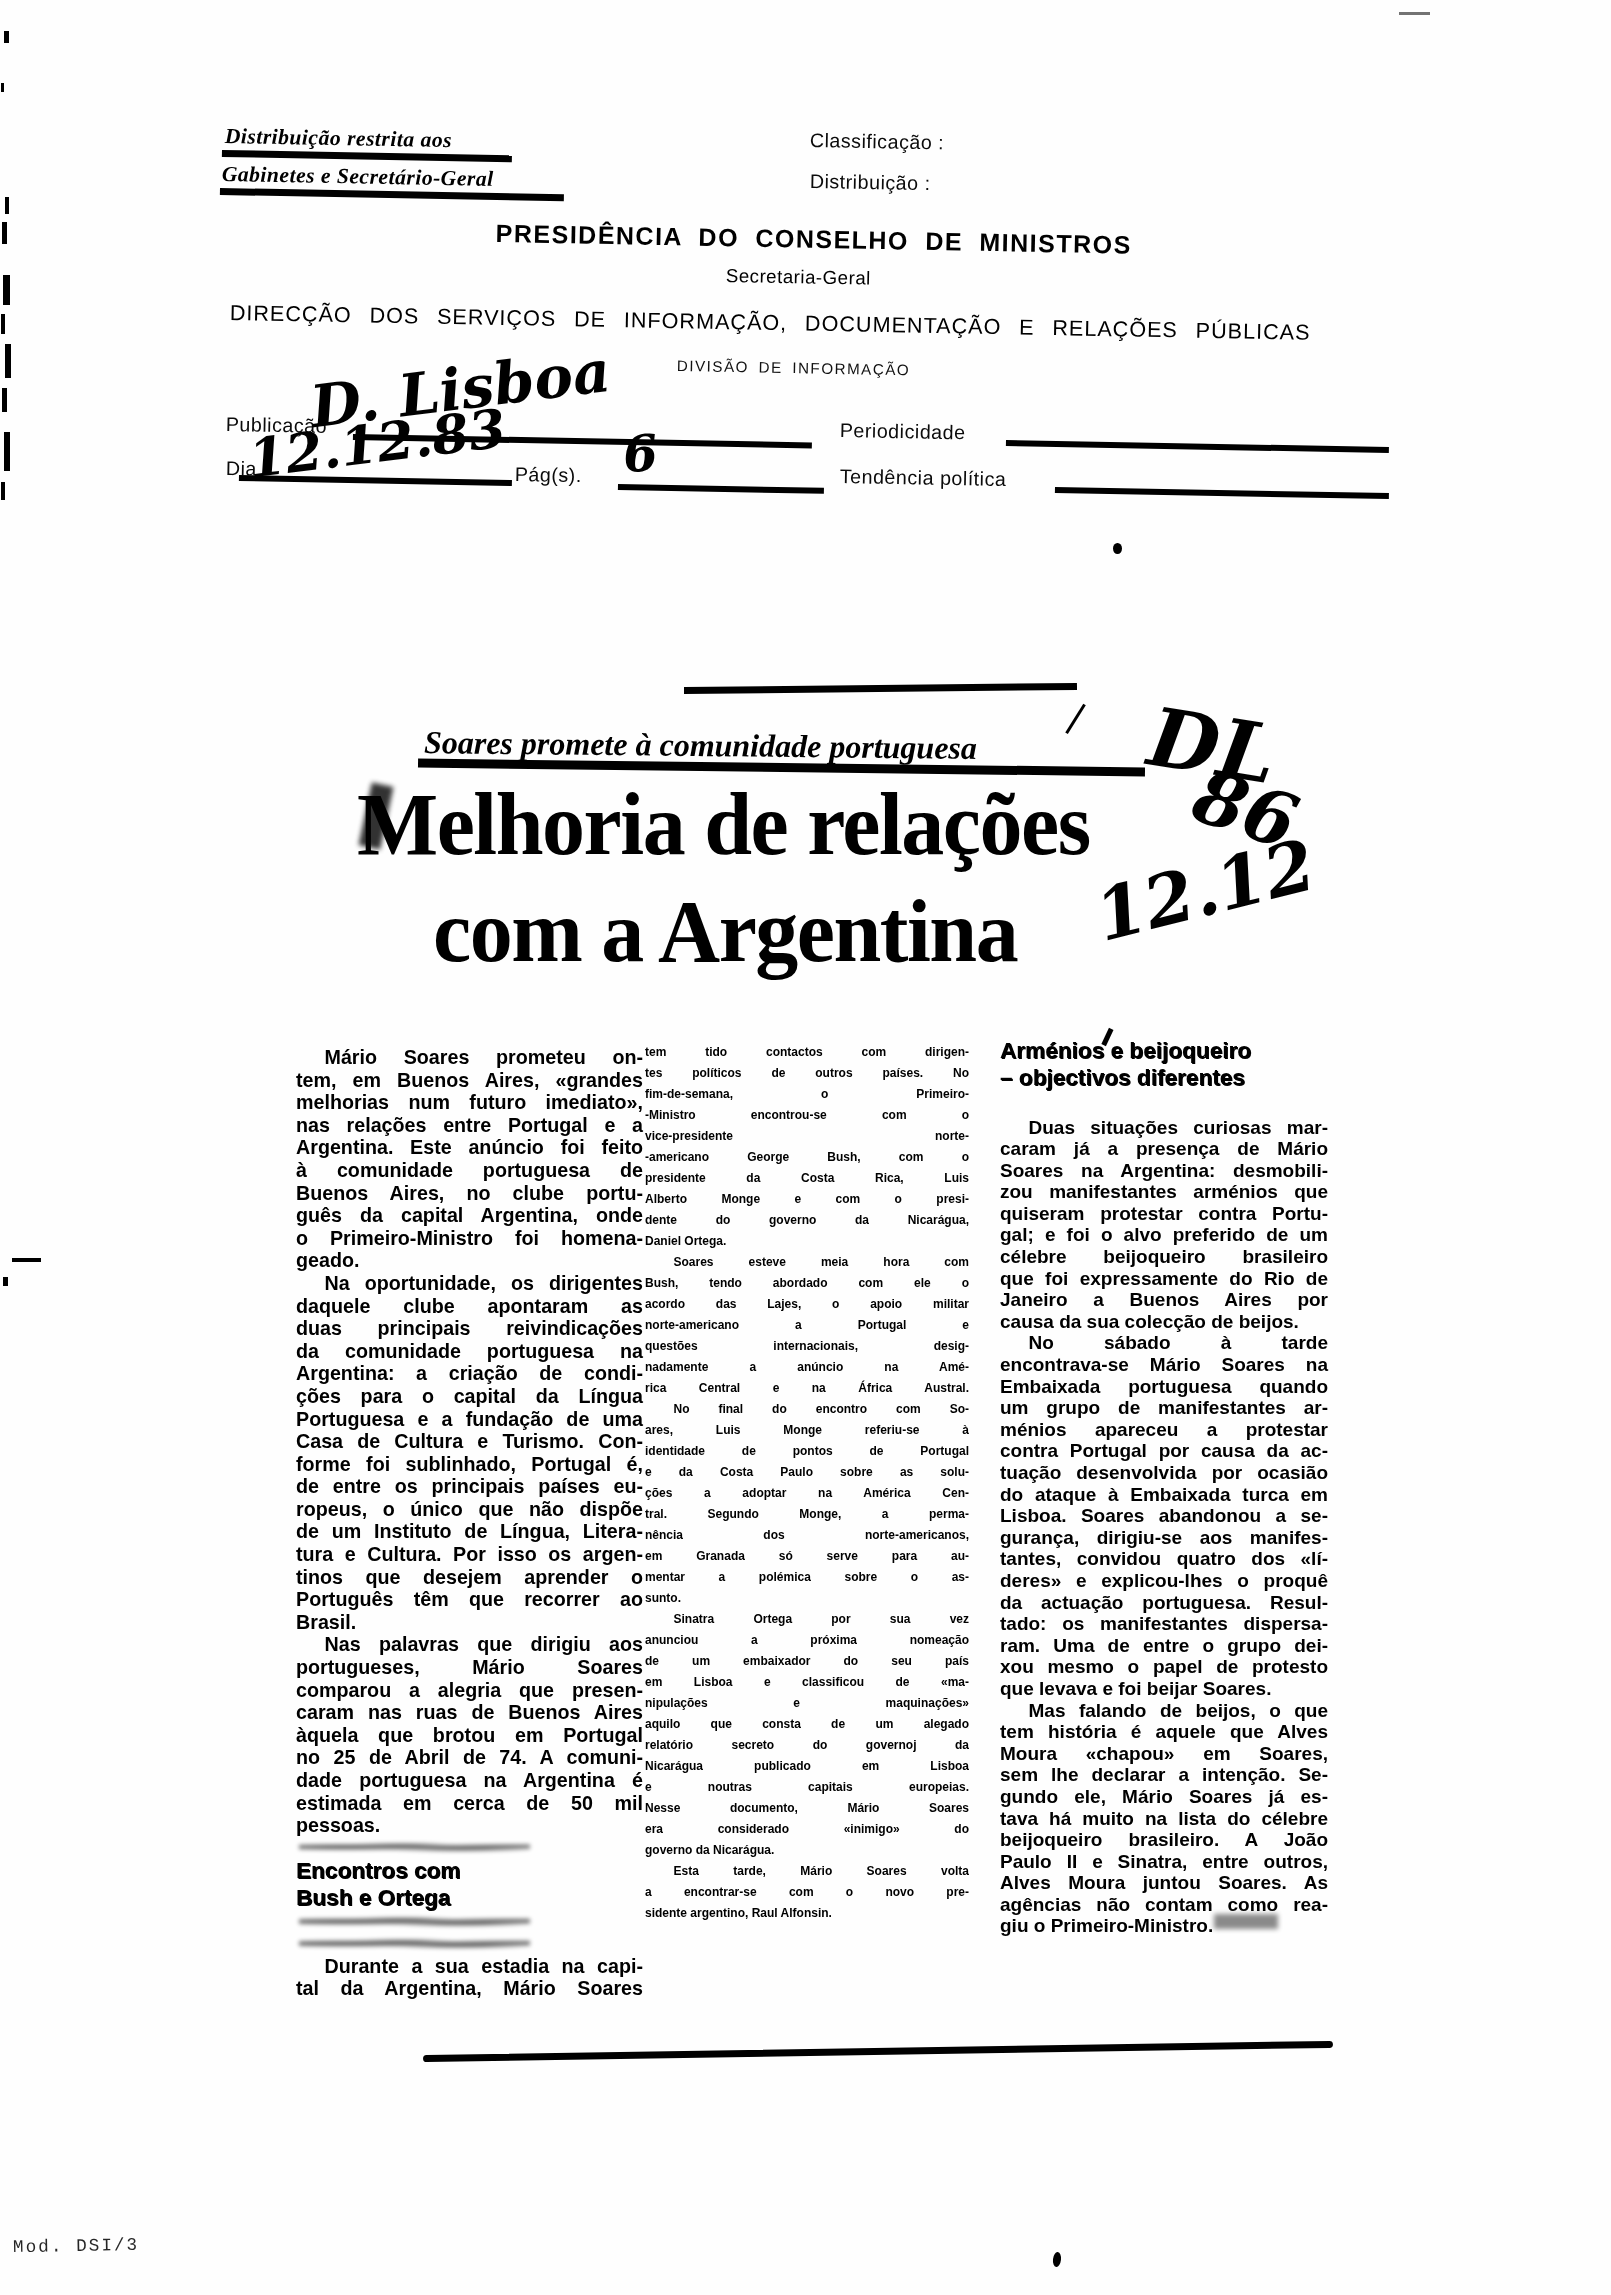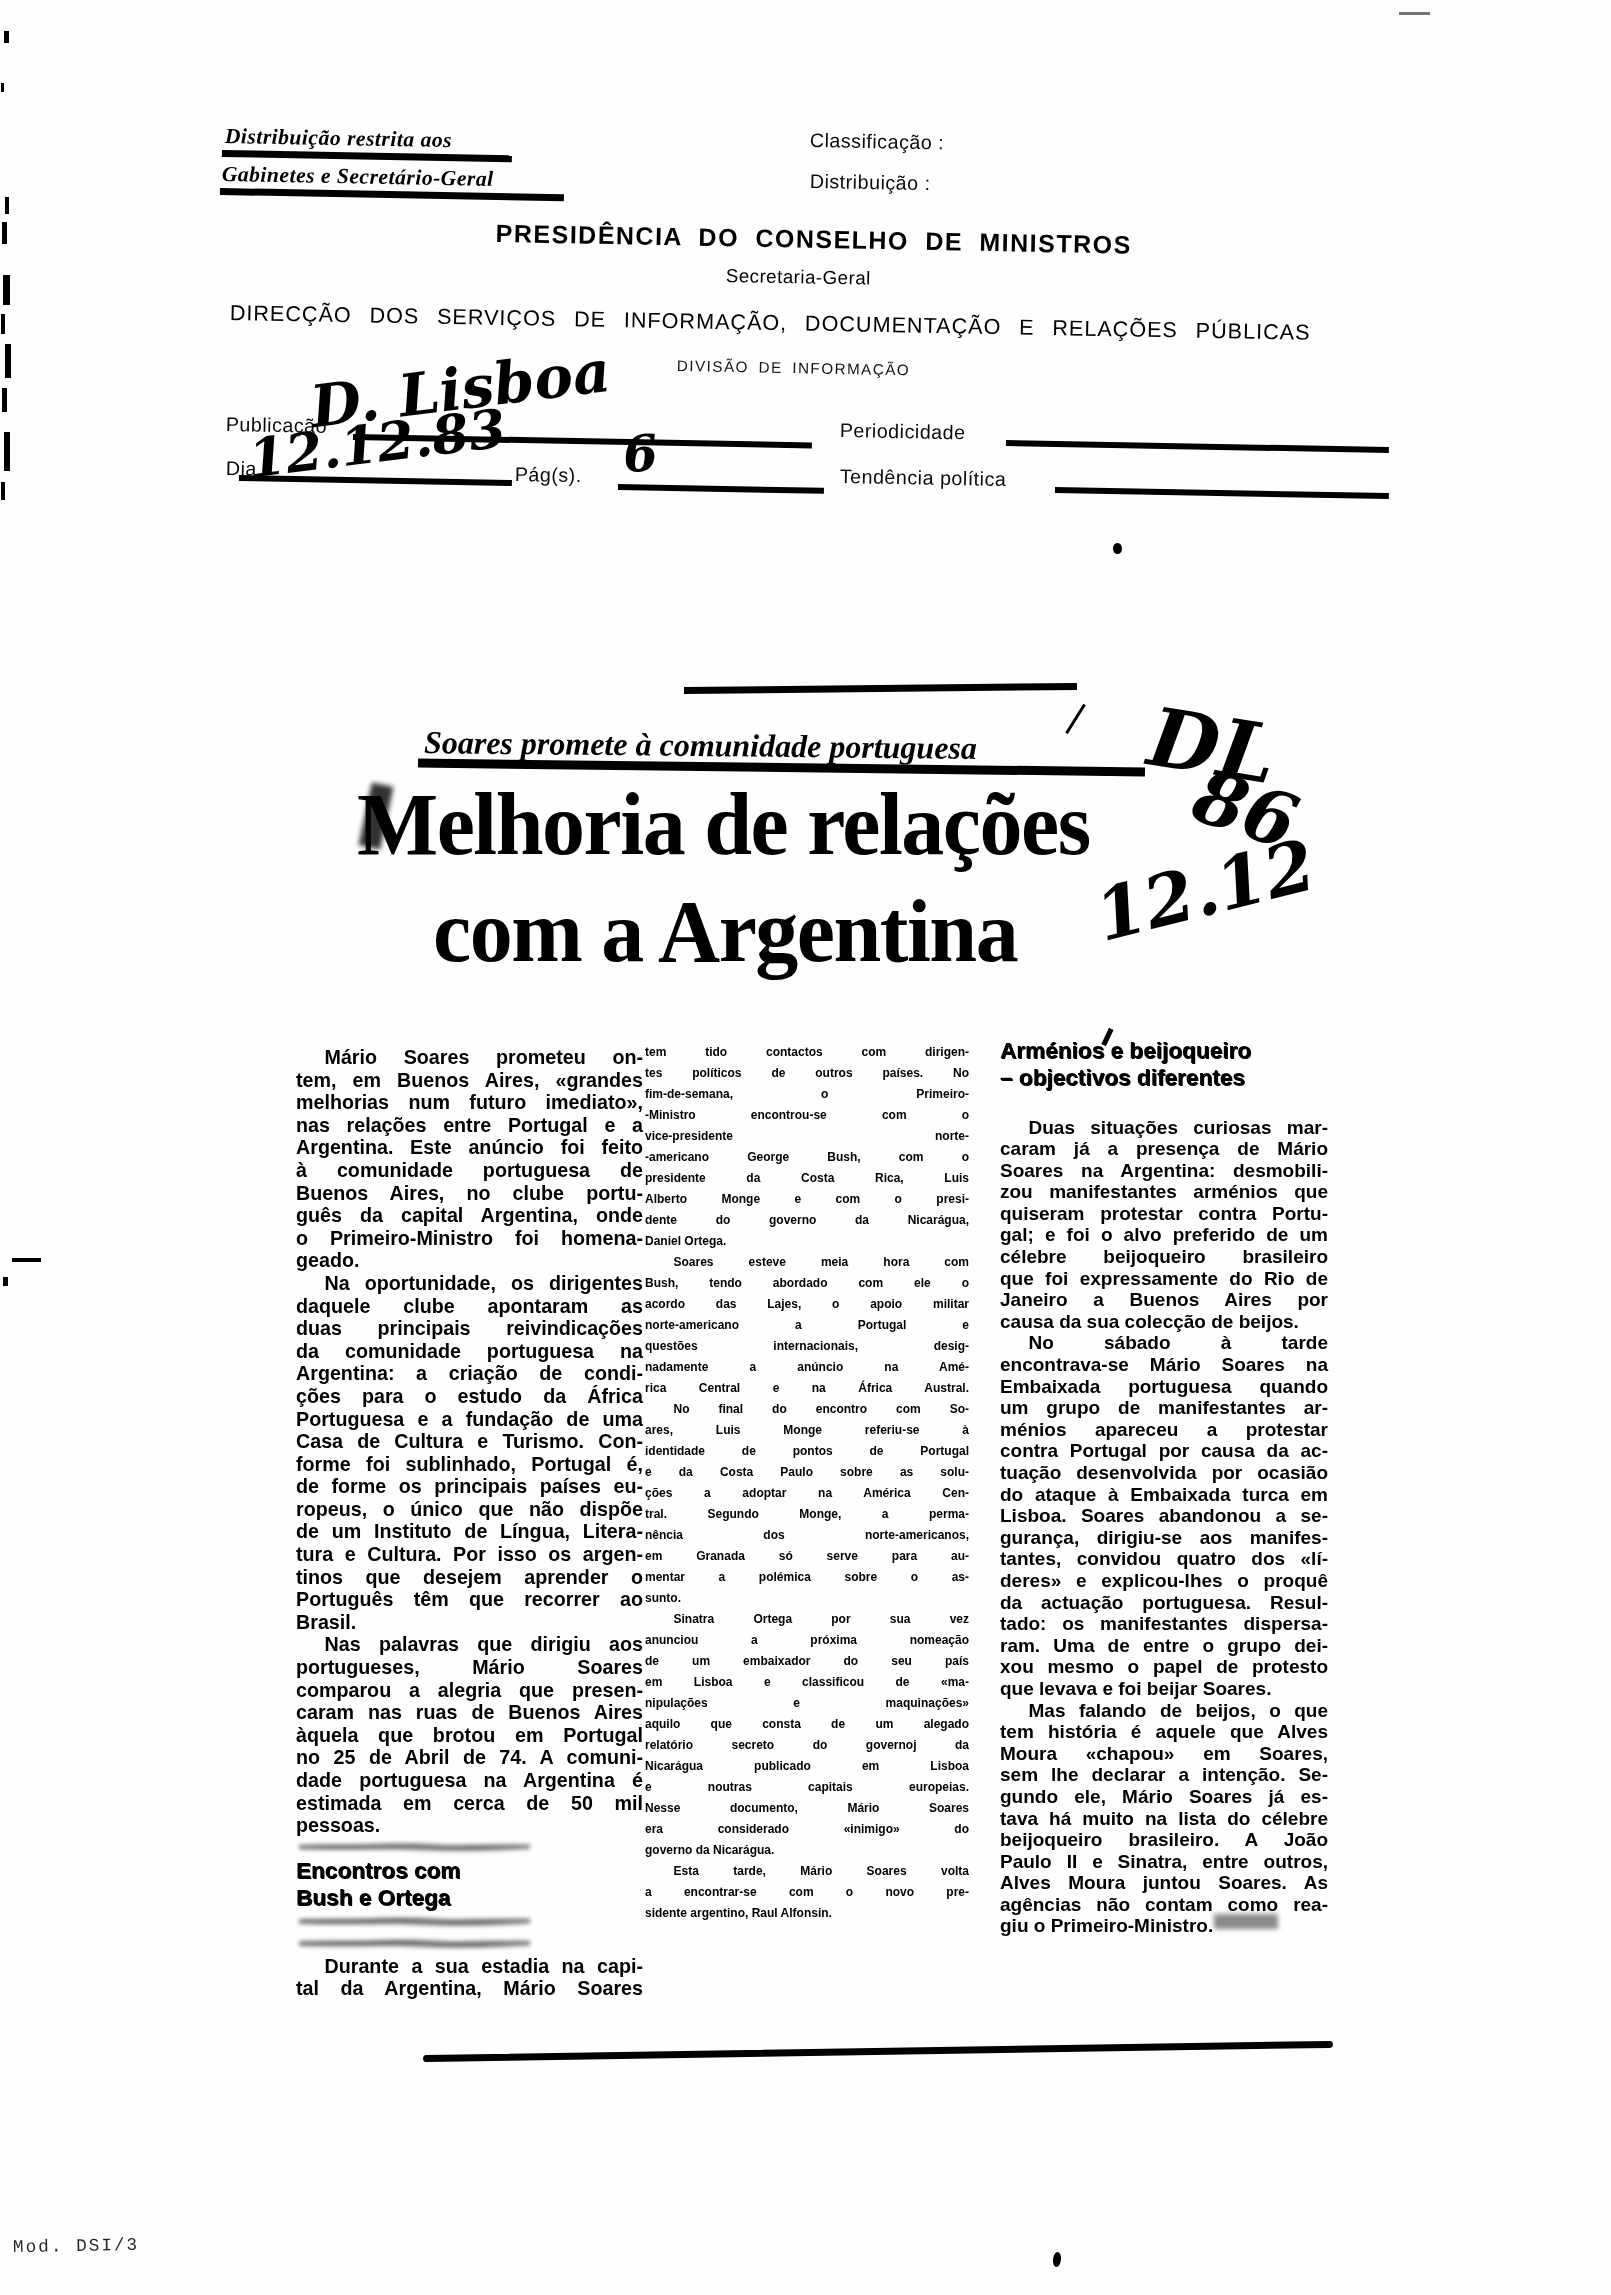--- a/index.html
+++ b/index.html
@@ -123,25 +123,25 @@
     <div class="ln">à comunidade portuguesa de</div>
     <div class="ln">Buenos Aires, no clube portu-</div>
     <div class="ln">guês da capital Argentina, onde</div>
     <div class="ln">o Primeiro-Ministro foi homena-</div>
     <div class="ln end">geado.</div>
     <div class="ln first">Na oportunidade, os dirigentes</div>
     <div class="ln">daquele clube apontaram as</div>
     <div class="ln">duas principais reivindicações</div>
     <div class="ln">da comunidade portuguesa na</div>
     <div class="ln">Argentina: a criação de condi-</div>
-    <div class="ln">ções para o estudo da África</div>
+    <div class="ln">ções para o capital da Língua</div>
     <div class="ln">Portuguesa e a fundação de uma</div>
     <div class="ln">Casa de Cultura e Turismo. Con-</div>
     <div class="ln">forme foi sublinhado, Portugal é,</div>
-    <div class="ln">de forme os principais países eu-</div>
+    <div class="ln">de entre os principais países eu-</div>
     <div class="ln">ropeus, o único que não dispõe</div>
     <div class="ln">de um Instituto de Língua, Litera-</div>
     <div class="ln">tura e Cultura. Por isso os argen-</div>
     <div class="ln">tinos que desejem aprender o</div>
     <div class="ln">Português têm que recorrer ao</div>
     <div class="ln end">Brasil.</div>
     <div class="ln first">Nas palavras que dirigiu aos</div>
     <div class="ln">portugueses, Mário Soares</div>
     <div class="ln">comparou a alegria que presen-</div>
     <div class="ln">caram nas ruas de Buenos Aires</div>

